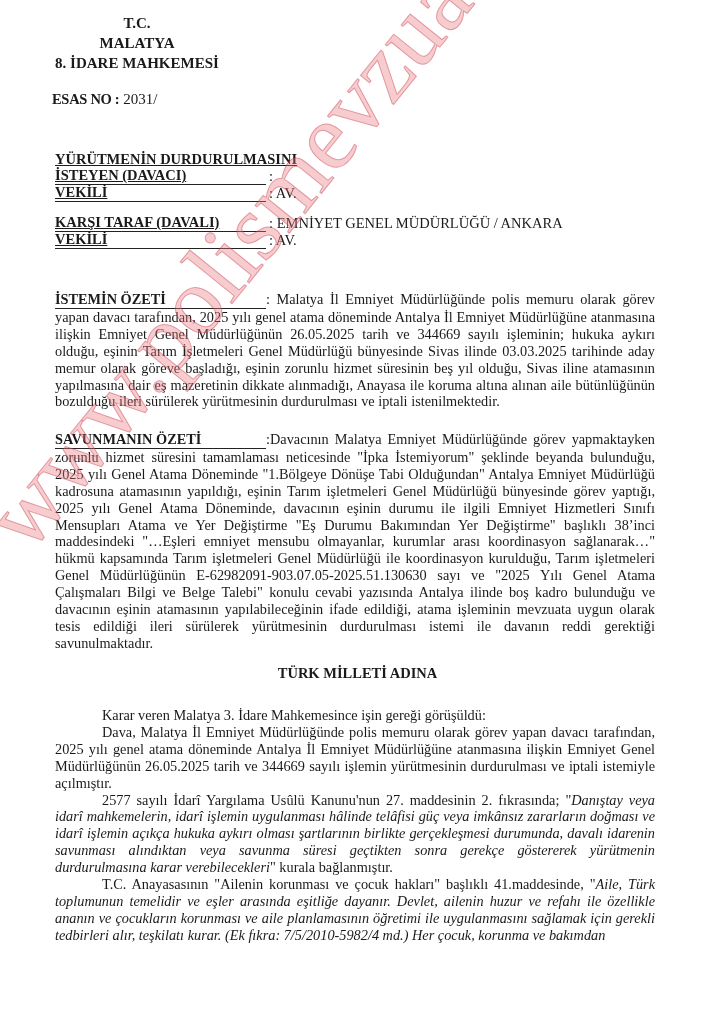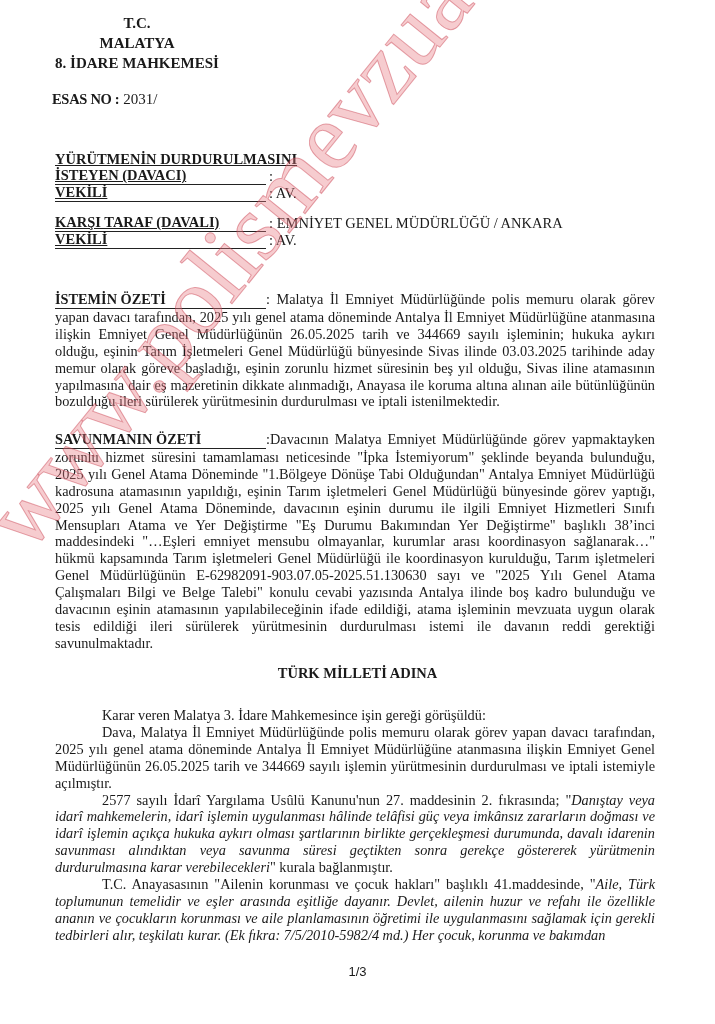--- a/index.html
+++ b/index.html
@@ -90,16 +90,15 @@
 
   <div class="center-title">TÜRK MİLLETİ ADINA</div>
 
   <div class="para" style="top:707px;">
     <div class="indent">Karar veren Malatya 3. İdare Mahkemesince işin gereği görüşüldü:</div>
     <div class="indent">Dava, Malatya İl Emniyet Müdürlüğünde polis memuru olarak görev yapan davacı tarafından, 2025 yılı genel atama döneminde Antalya İl Emniyet Müdürlüğüne atanmasına ilişkin Emniyet Genel Müdürlüğünün 26.05.2025 tarih ve 344669 sayılı işlemin yürütmesinin durdurulması ve iptali istemiyle açılmıştır.</div>
     <div class="indent"><span>2577 sayılı İdarî Yargılama Usûlü Kanunu'nun 27. maddesinin 2. fıkrasında; "</span><span class="it">Danıştay veya idarî mahkemelerin, idarî işlemin uygulanması hâlinde telâfisi güç veya imkânsız zararların doğması ve idarî işlemin açıkça hukuka aykırı olması şartlarının birlikte gerçekleşmesi durumunda, davalı idarenin savunması alındıktan veya savunma süresi geçtikten sonra gerekçe göstererek yürütmenin durdurulmasına karar verebilecekleri</span><span>" kurala bağlanmıştır.</span></div>
     <div class="indent"><span>T.C. Anayasasının "Ailenin korunması ve çocuk hakları" başlıklı 41.maddesinde, "</span><span class="it">Aile, Türk toplumunun temelidir ve eşler arasında eşitliğe dayanır. Devlet, ailenin huzur ve refahı ile özellikle ananın ve çocukların korunması ve aile planlamasının öğretimi ile uygulanmasını sağlamak için gerekli tedbirleri alır, teşkilatı kurar. (Ek fıkra: 7/5/2010-5982/4 md.) Her çocuk, korunma ve bakımdan</span></div>
   </div>
 
-  <div class="pageno">1/3</div>
 
   <div class="watermark">www.polismevzuat.com</div>
 </div>
 
 </body></html>

